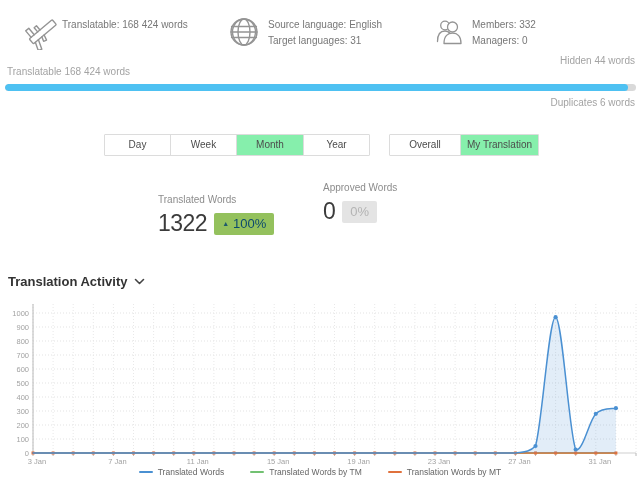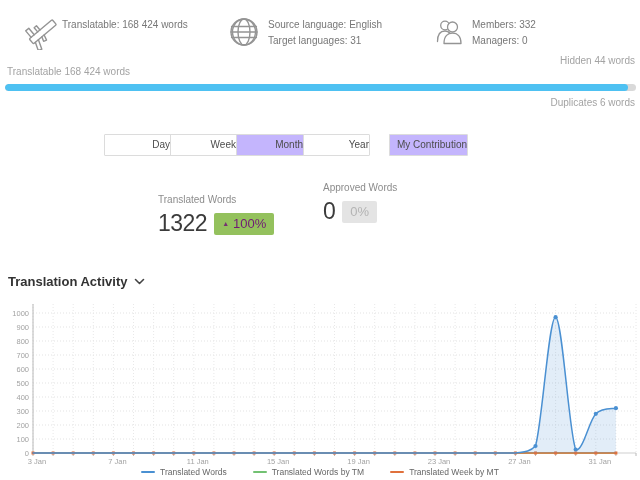--- a/index.html
+++ b/index.html
@@ -13,32 +13,32 @@
   .hdr-text{font-size:10px;line-height:16px;color:#777;white-space:nowrap}
   .icon-stroke{stroke:#949494;fill:none;stroke-width:1.4;stroke-linecap:round;stroke-linejoin:round}
   
   .prog-label{font-size:10px;color:#a3a3a3;white-space:nowrap}
   #progress-track{left:5px;top:84px;width:631px;height:7px;border-radius:4px;overflow:hidden}
   #progress-fill{position:absolute;left:0;top:0;bottom:0;border-radius:4px}
   
   .tab-group{display:flex}
   .tab{
     box-sizing:border-box;height:22px;line-height:20px;font-size:10px;color:#4c4c4c;
-    background:#fff;border:1px solid #dcdcdc;text-align:right;cursor:pointer;
+    background:#fff;border:1px solid #dcdcdc;text-align:center;cursor:pointer;
     margin-left:-1px;white-space:nowrap
   }
   .tab:first-child{margin-left:0;border-radius:1px 0 0 1px}
   .tab:last-child{border-radius:0 1px 1px 0}
-  .tab.active{background:#c4b5fd}
+  .tab.active{background:#86efac}
   
   .stat-label{font-size:10px;color:#8c8c8c;white-space:nowrap}
   .stat-row{display:flex;align-items:center;margin-top:5px}
   .stat-value{font-size:23px;color:#3b3b3b;letter-spacing:-0.5px}
   .badge{margin-left:7px;height:22px;display:flex;align-items:center;padding:0 8px;border-radius:2px;font-size:13px}
-  .badge-positive{background:#94c15d;color:#701a75}
+  .badge-positive{background:#94c15d;color:#0c4a6e}
   .badge-neutral{background:#e4e4e4;color:#b4b4b4}
   .badge-arrow{font-size:7px;margin-right:4px;opacity:.85}
   
   .section-title{font-size:13px;font-weight:bold;color:#333;display:flex;align-items:center;cursor:pointer}
   
   #activity-chart text{font-family:"Liberation Sans",sans-serif}
   
   #legend{left:0;right:0;top:467px;display:flex;justify-content:center;gap:26px}
   .legend-item{display:flex;align-items:center;font-size:8.5px;color:#666;cursor:pointer}
   .legend-dash{width:14px;height:2px;margin-right:5px;border-radius:1px}
@@ -100,21 +100,22 @@
 </div>
 <div class="abs prog-label" style="right:5px;top:97px">Duplicates 6 words</div>
 
 <div class="abs tab-group" style="left:104px;top:134px">
   <div class="tab" style="width:67px">Day</div>
   <div class="tab" style="width:67px">Week</div>
   <div class="tab active" style="width:68px">Month</div>
   <div class="tab" style="width:67px">Year</div>
 </div>
 <div class="abs tab-group" style="left:389px;top:134px">
-  <div class="tab active" style="width:79px">My Contribution</div>
+  <div class="tab" style="width:72px">Overall</div>
+  <div class="tab active" style="width:79px">My Translation</div>
 </div>
 
 <div class="abs" style="left:158px;top:194px">
   <div class="stat-label">Translated Words</div>
   <div class="stat-row">
     <span class="stat-value">1322</span>
     <span class="badge badge-positive">
       <span class="badge-arrow">▲</span>
       <span>100%</span>
     </span>
@@ -276,15 +277,15 @@
   <div class="legend-item">
     <span class="legend-dash" style="background: rgb(74, 144, 210);"></span>
     <span>Translated Words</span>
   </div>
   <div class="legend-item">
     <span class="legend-dash" style="background: rgb(114, 193, 114);"></span>
     <span>Translated Words by TM</span>
   </div>
   <div class="legend-item">
     <span class="legend-dash" style="background: rgb(224, 113, 60);"></span>
-    <span>Translated Week by MT</span>
+    <span>Translation Words by MT</span>
   </div>
 </div>
 
 </body></html>

